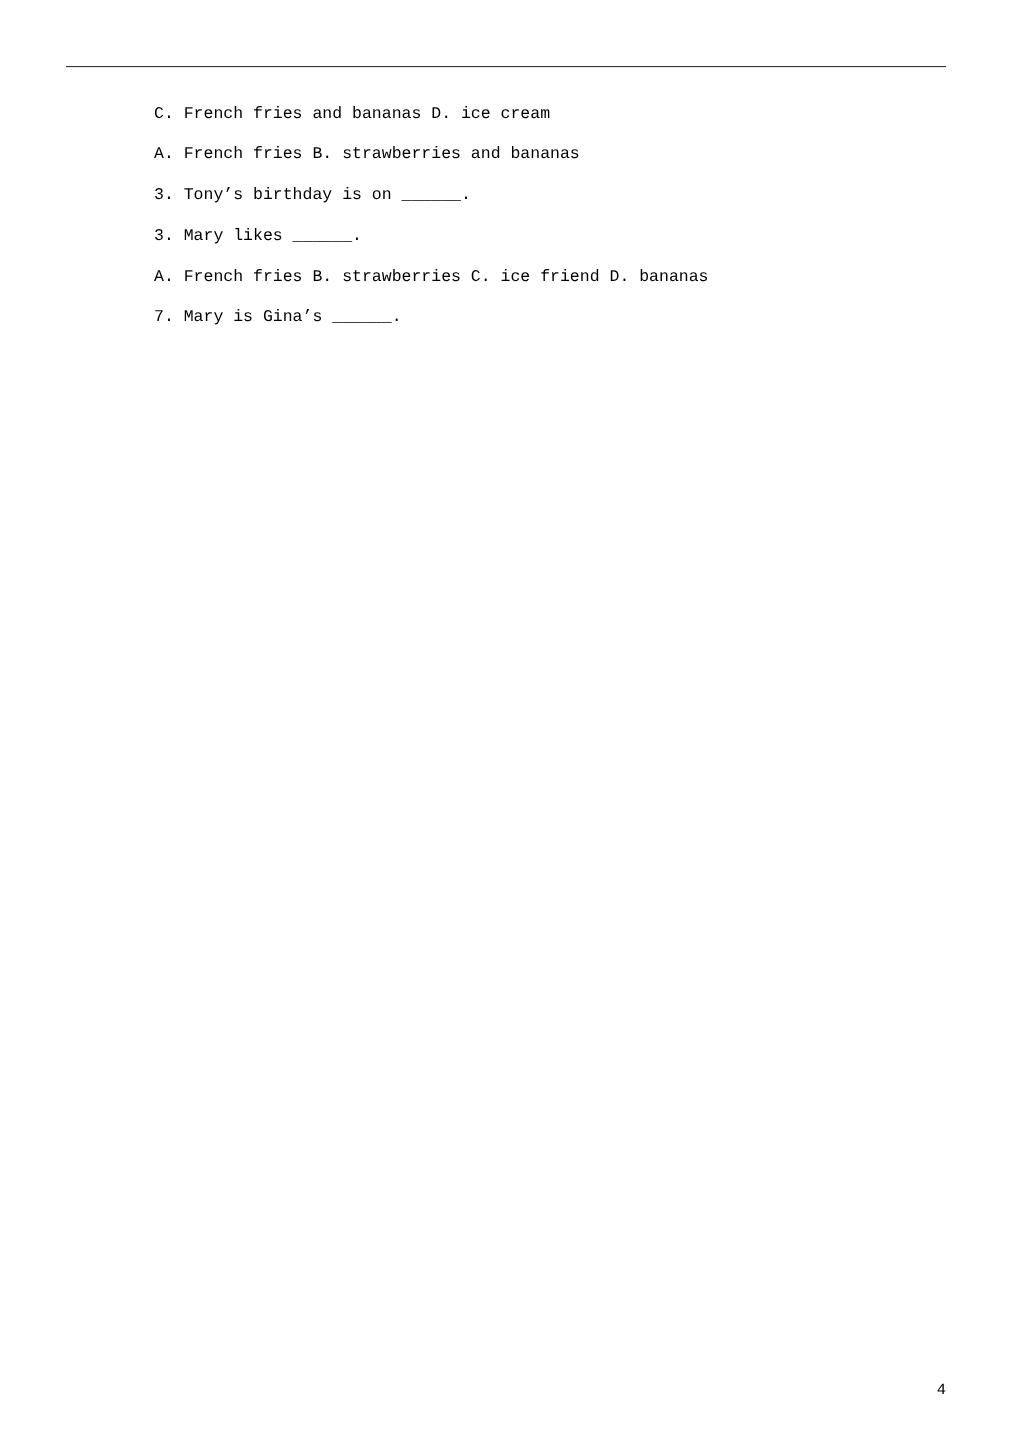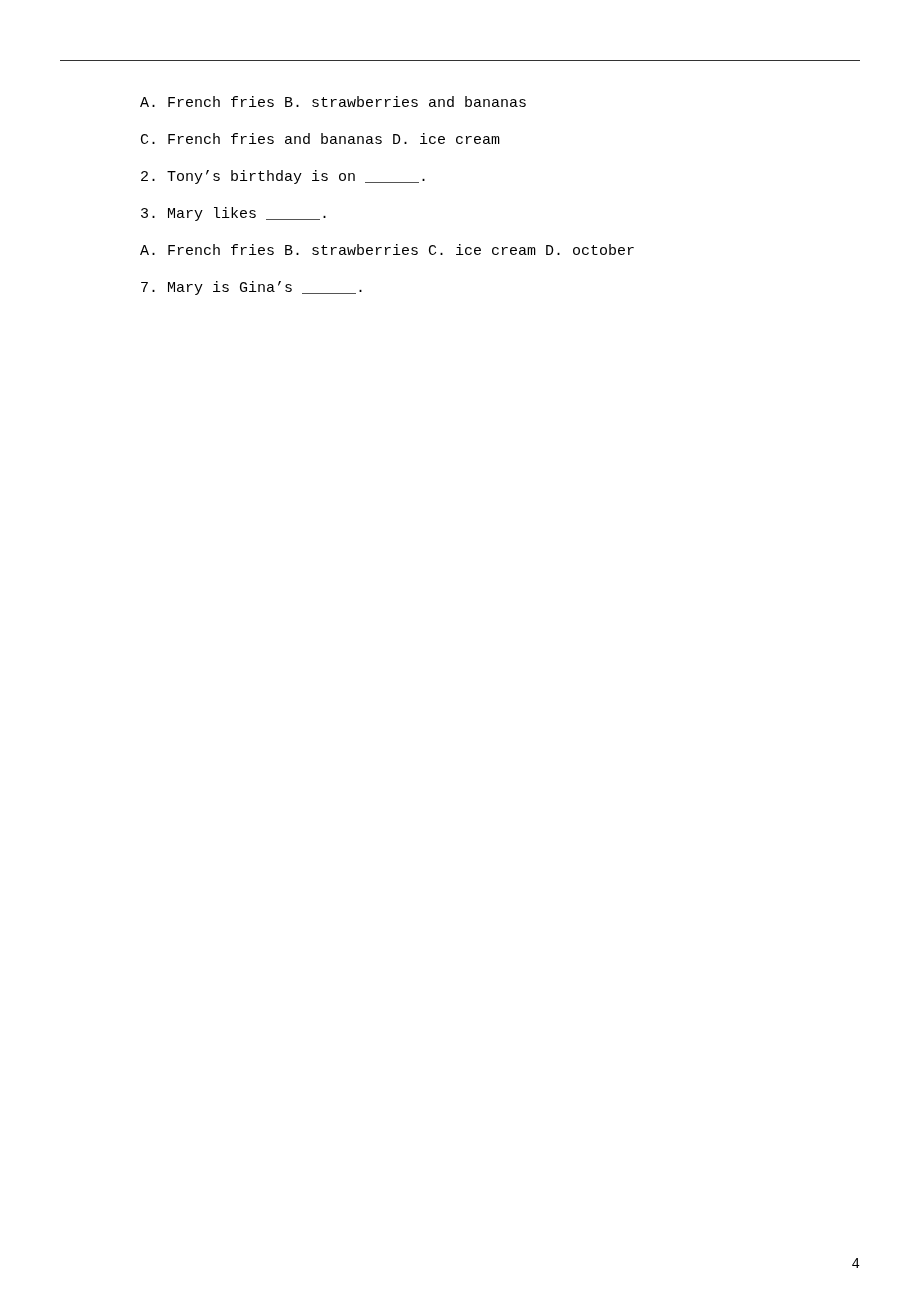--- a/index.html
+++ b/index.html
@@ -55,38 +55,38 @@
     }
   </style>
 </head>
 <body>
 
 <div class="top-divider"></div>
 
 <div class="content">
 
   <div class="line">
+    <span>C. French fries and bananas      D.  ice cream</span>
+  </div>
+
+  <div class="line">
     <span>A. French fries    B. strawberries and bananas</span>
   </div>
 
   <div class="line">
-    <span>C. French fries and bananas      D.  ice cream</span>
-  </div>
-
-  <div class="line">
-    <span>2. Tony’s birthday is on ______.</span>
+    <span>3. Tony’s birthday is on ______.</span>
   </div>
 
 
   <div class="line">
     <span>3. Mary likes ______.</span>
   </div>
 
   <div class="line">
-    <span>A. French fries    B. strawberries          C. ice cream    D. october</span>
+    <span>A. French fries    B. strawberries          C. ice friend    D. bananas</span>
   </div>
 
   <div class="line">
     <span>7. Mary is Gina’s ______.</span>
   </div>
 
 
 </div>
 
 <div class="page-number">4</div>

